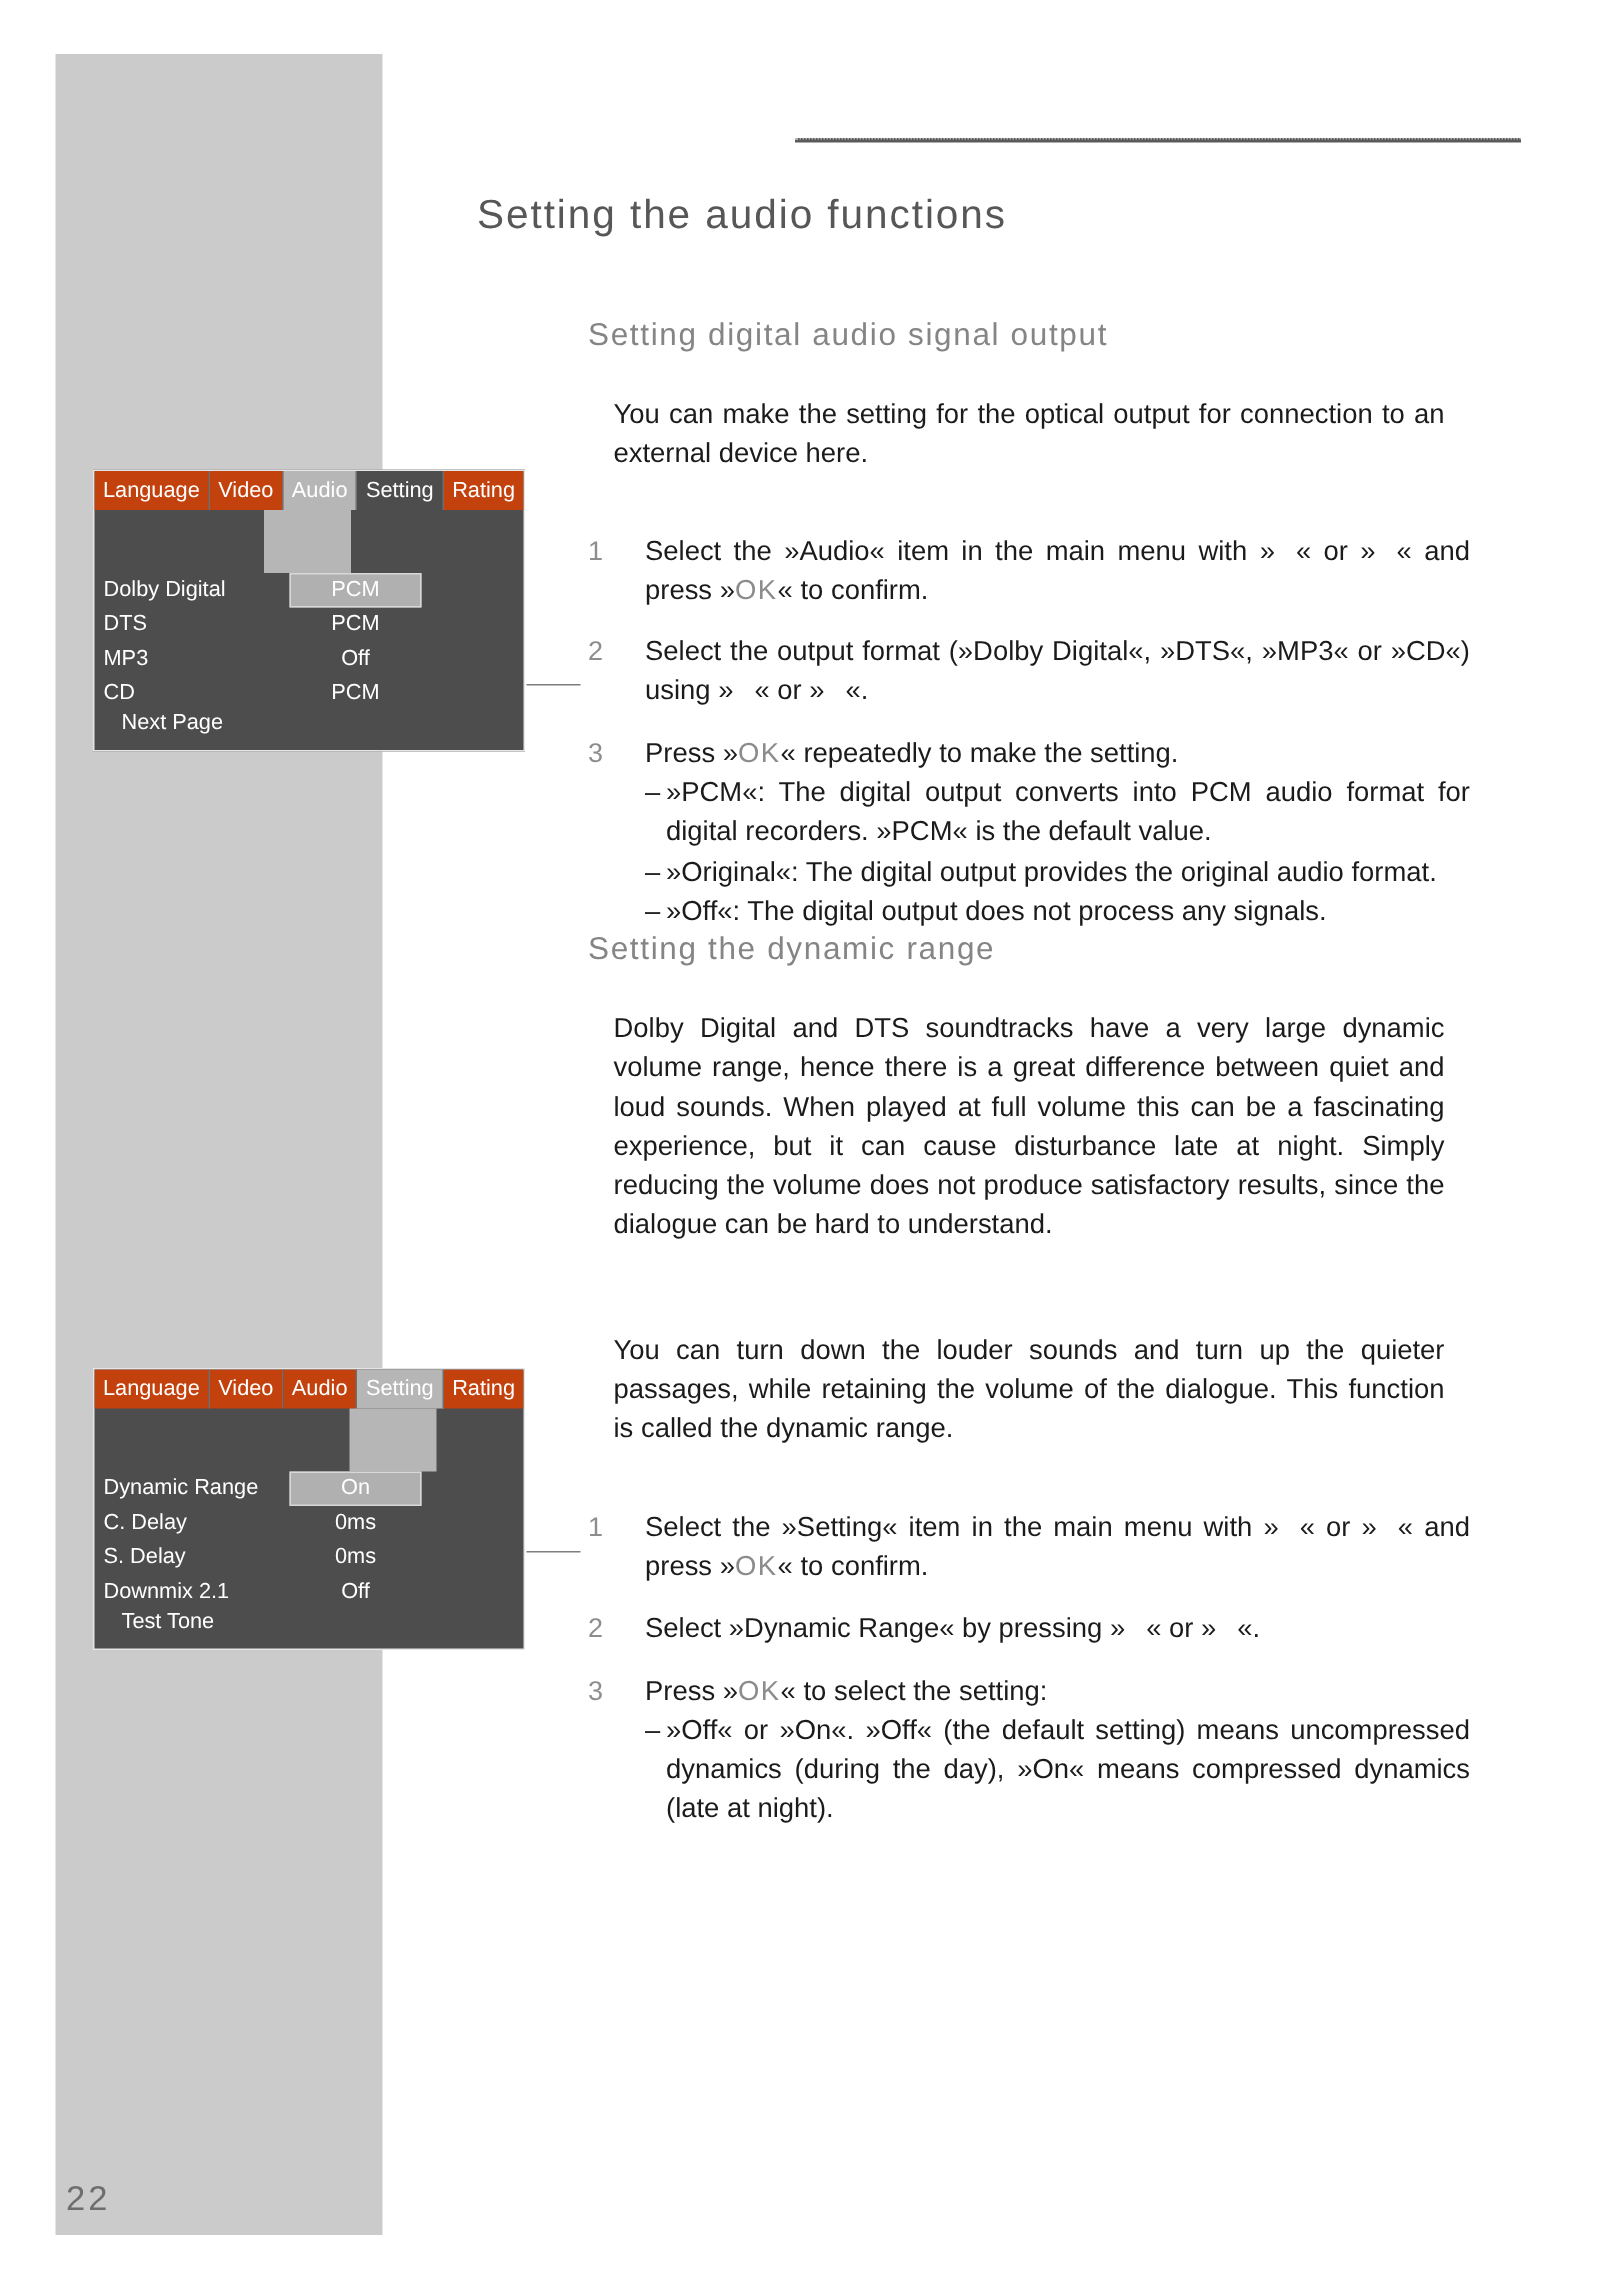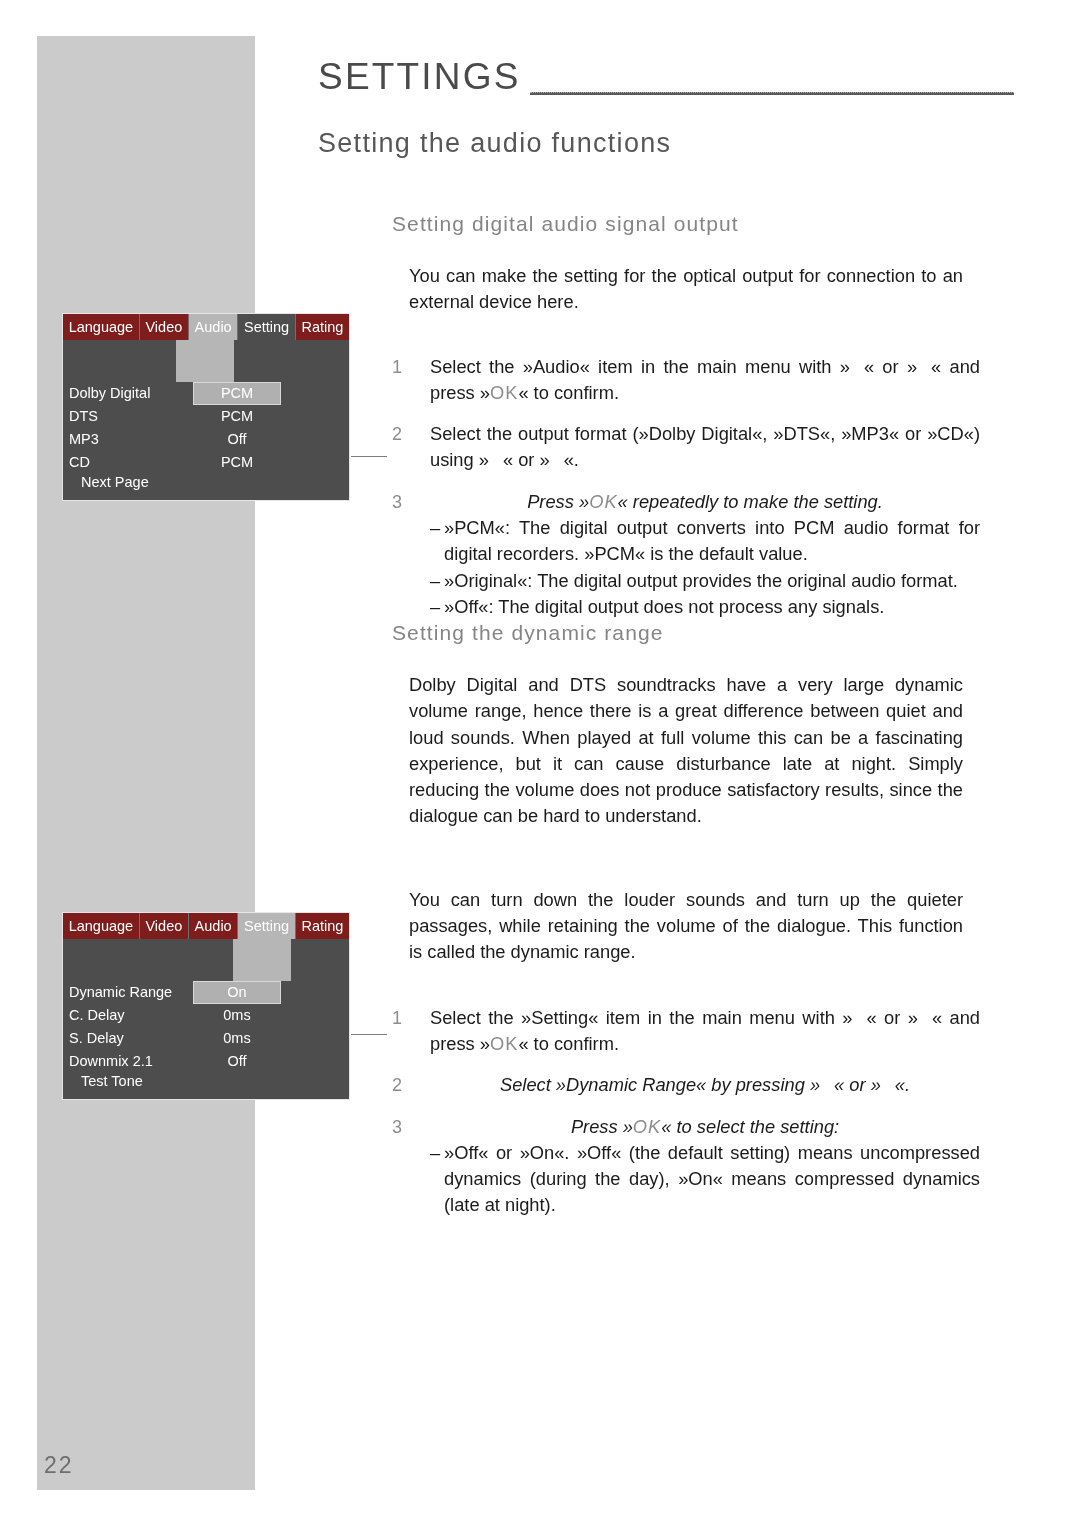--- a/index.html
+++ b/index.html
@@ -110,21 +110,21 @@
   .step-num {
     width: 38px;
     flex: 0 0 38px;
     color: #8d8d8d;
     font-size: 18px;
   }
   .step-body {
     flex: 1 1 auto;
     text-align: justify;
   }
-  .step-body.ragged { text-align: center; font-style: italic; }
+  .step-body.ragged { text-align: left; }
 
   
   .dash {
     display: flex;
     margin: 0;
     padding-left: 38px;
   }
   .dash-mark {
     width: 14px;
     flex: 0 0 14px;
@@ -166,21 +166,21 @@
     width: 100%;
     height: 26px;
     display: flex;
   }
   .osd-tab {
     flex: 1 1 auto;
     display: flex;
     align-items: center;
     justify-content: center;
     height: 26px;
-    background: #7f1d1d;
+    background: #c2410c;
     color: #ffffff;
     font-size: 14.5px;
     border-right: 1px solid #6f6f6f;
     box-sizing: border-box;
     overflow: hidden;
     white-space: nowrap;
   }
   .osd-tab:last-child { border-right: none; }
   .osd-tab.dim { background: #4d4d4d; }
   .osd-tab.active {
@@ -250,21 +250,20 @@
   #leader-2 { left: 351px; top: 1034px; }
 </style>
 </head>
 <body>
 
 <div class="side-band"></div>
 
 <div class="page-number">22</div>
 
 <div class="chapter-head">
-  <div class="chapter-title">SETTINGS</div>
   <div class="chapter-rule"></div>
 </div>
 
 <div class="h1-section">Setting the audio functions</div>
 
 <div class="h2-section" id="h2-digital">Setting digital audio signal output</div>
 
 <div class="col" style="top:246px;">
 
   <p class="para">You can make the setting for the optical output for connection to an external device here.</p>

